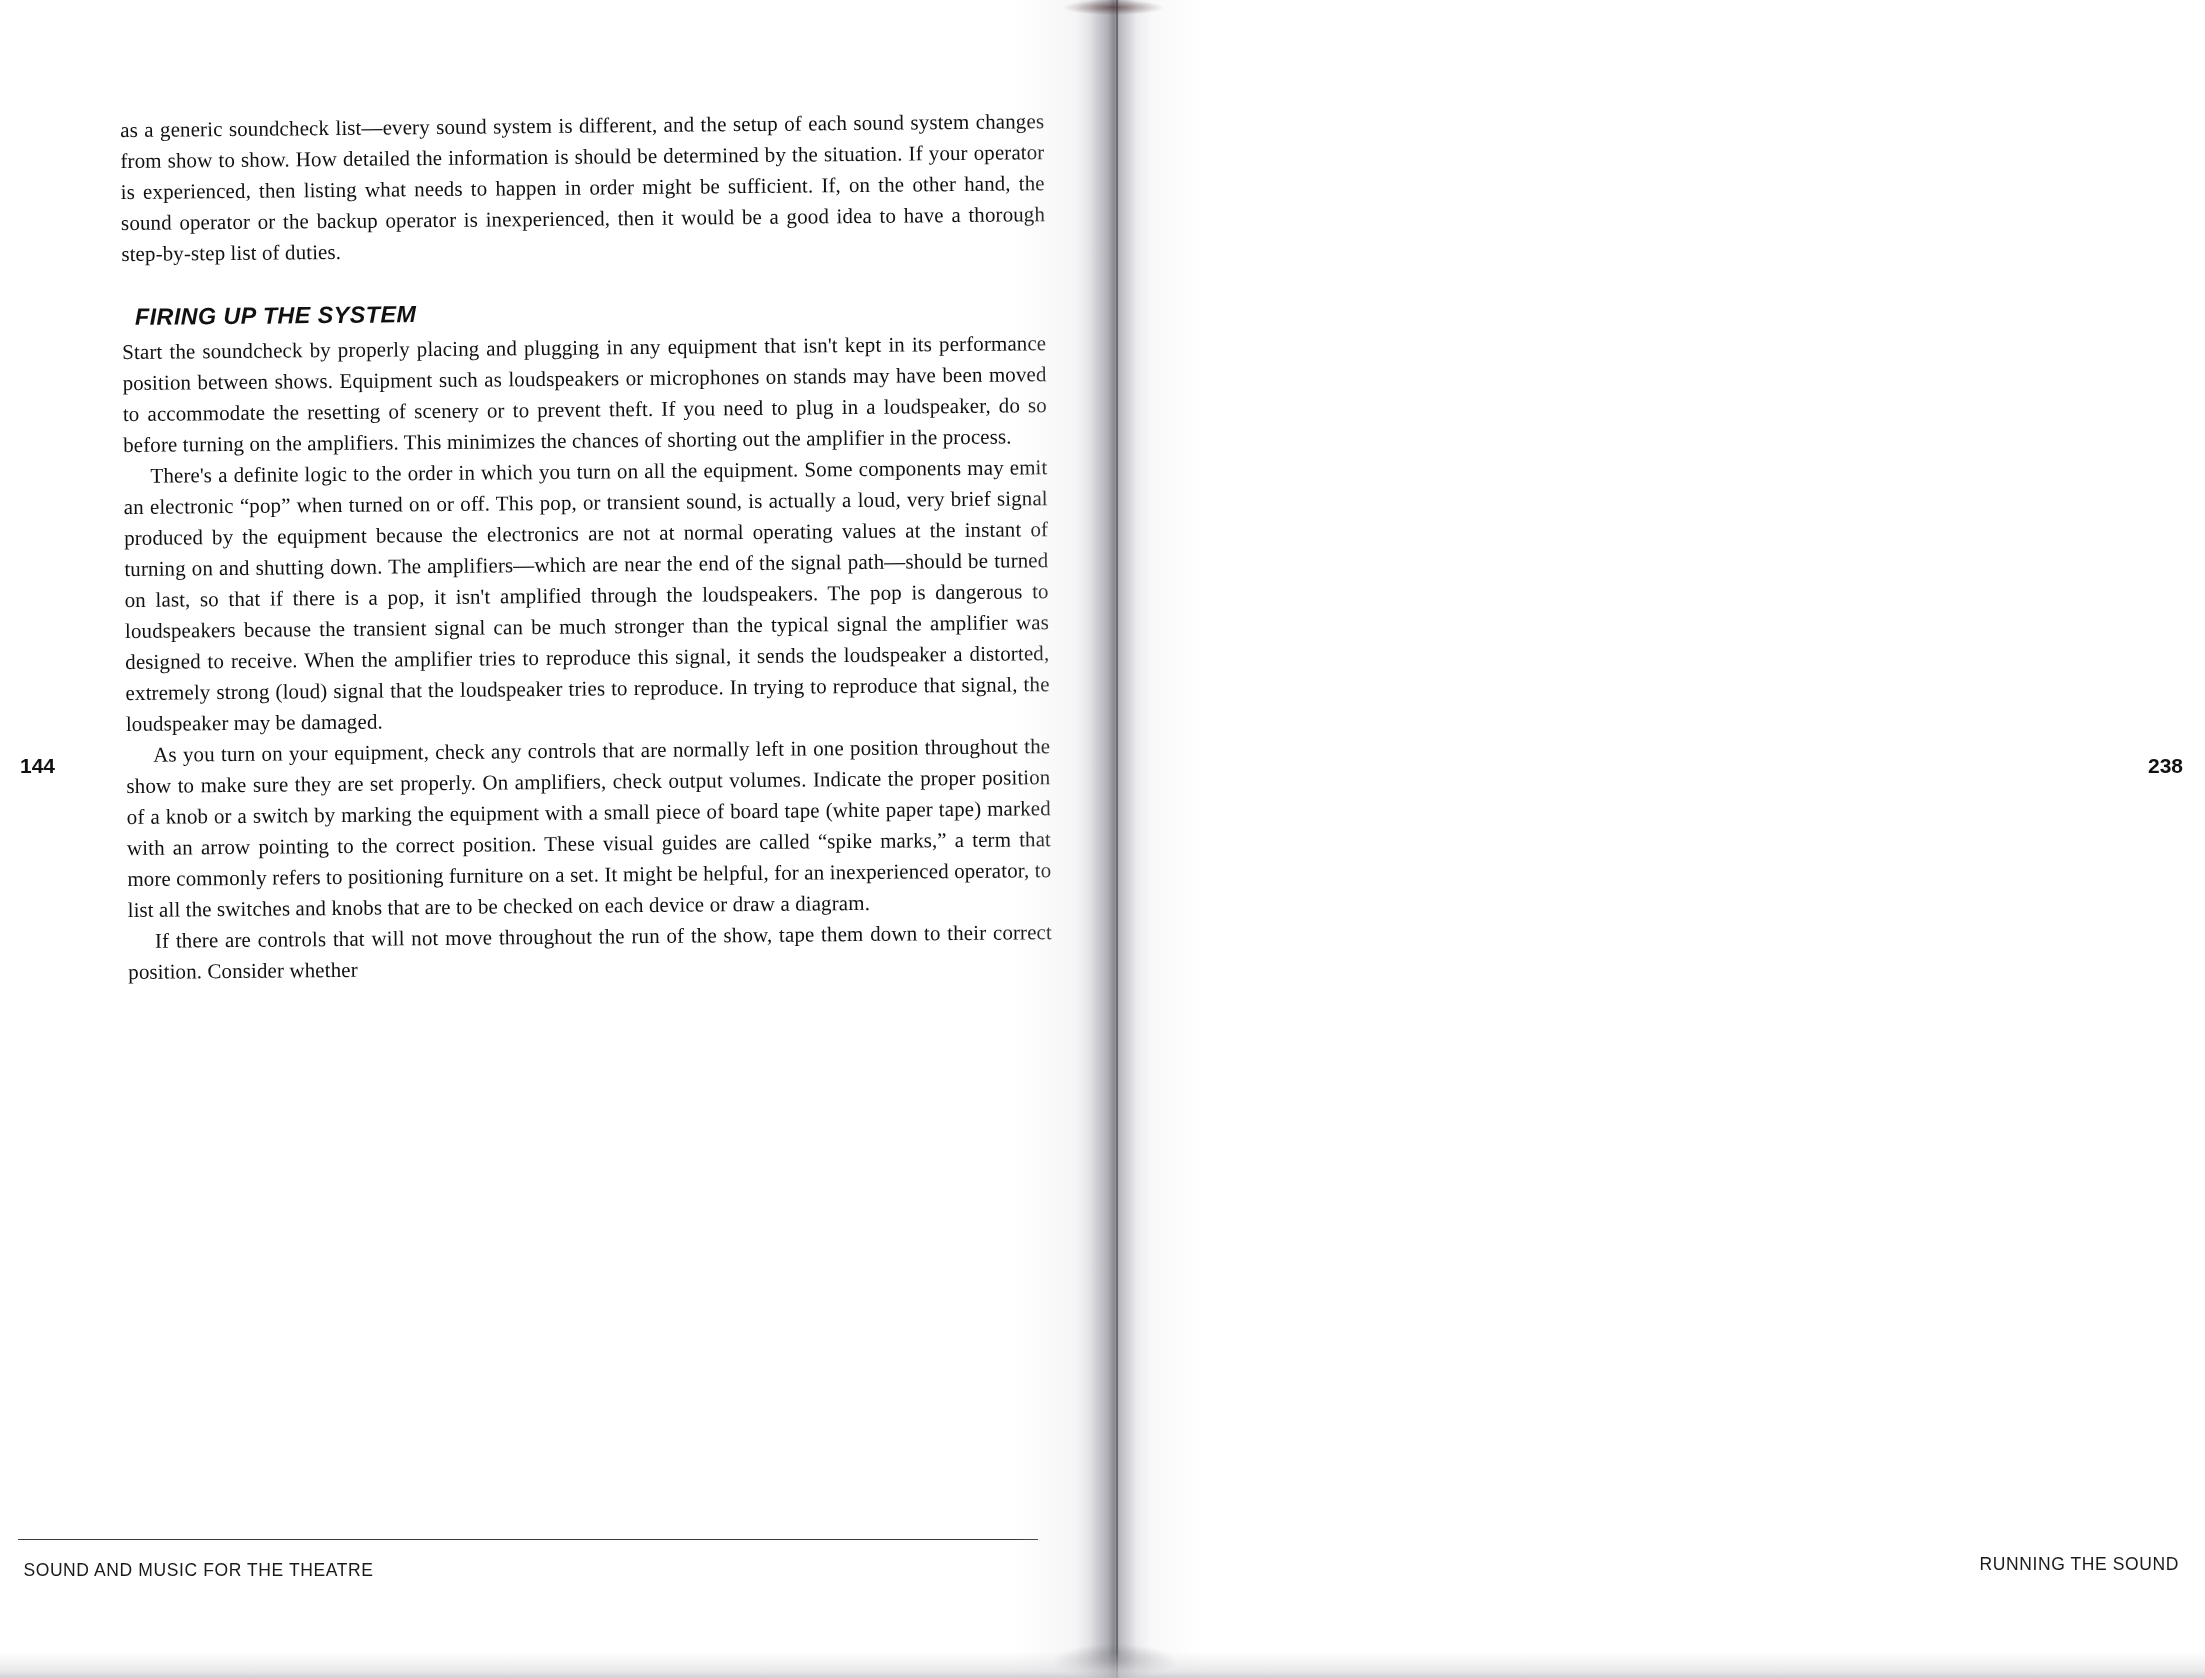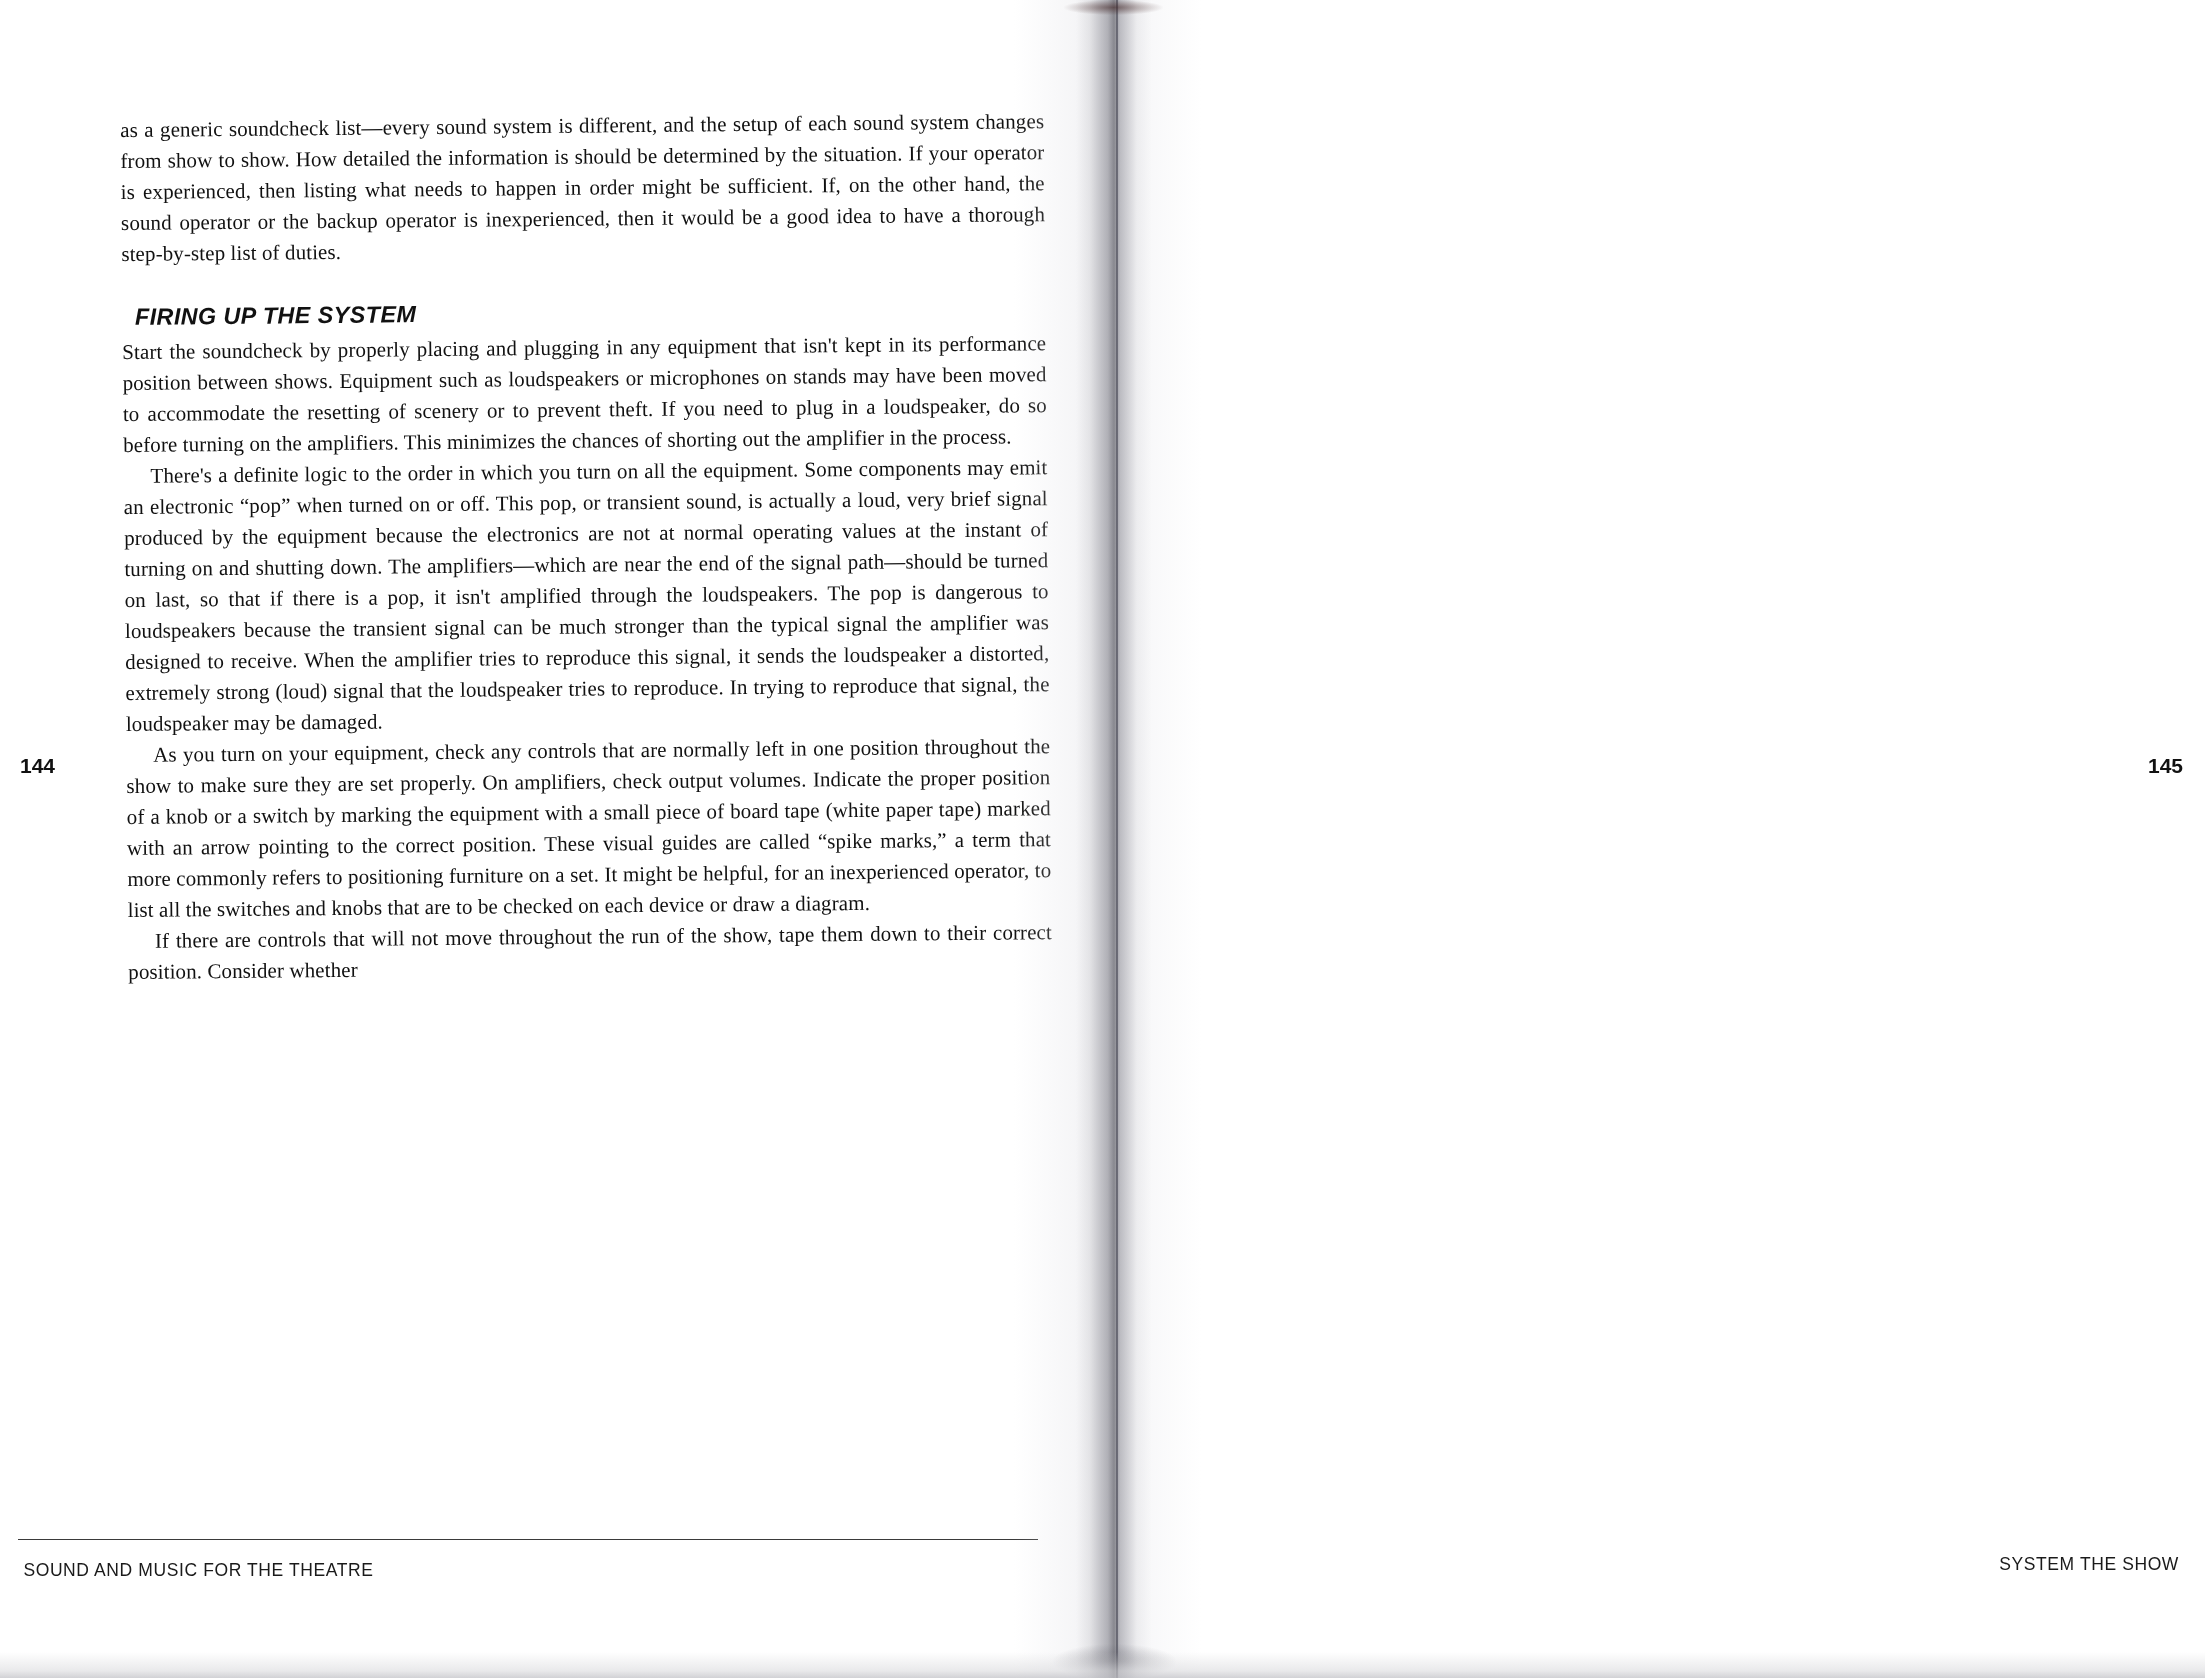--- a/index.html
+++ b/index.html
@@ -168,23 +168,23 @@
     </div>
 
     <div class="folio folio-left">144</div>
 
     <div class="footer-rule footer-rule-left"></div>
     <div class="runfoot runfoot-left">SOUND AND MUSIC FOR THE THEATRE</div>
   </div>
 
   <div class="page page-right">
 
-    <div class="folio folio-right">145</div>
+    <div class="folio folio-right">238</div>
 
-    <div class="runfoot runfoot-right">SYSTEM THE SHOW</div>
+    <div class="runfoot runfoot-right">RUNNING THE SOUND</div>
   </div>
 
   <div class="gutter"></div>
   <div class="gutter-line"></div>
   <div class="scan-blur-top"></div>
   <div class="scan-blur-bottom"></div>
   <div class="page-bottom-shade"></div>
 </div>
 
 

